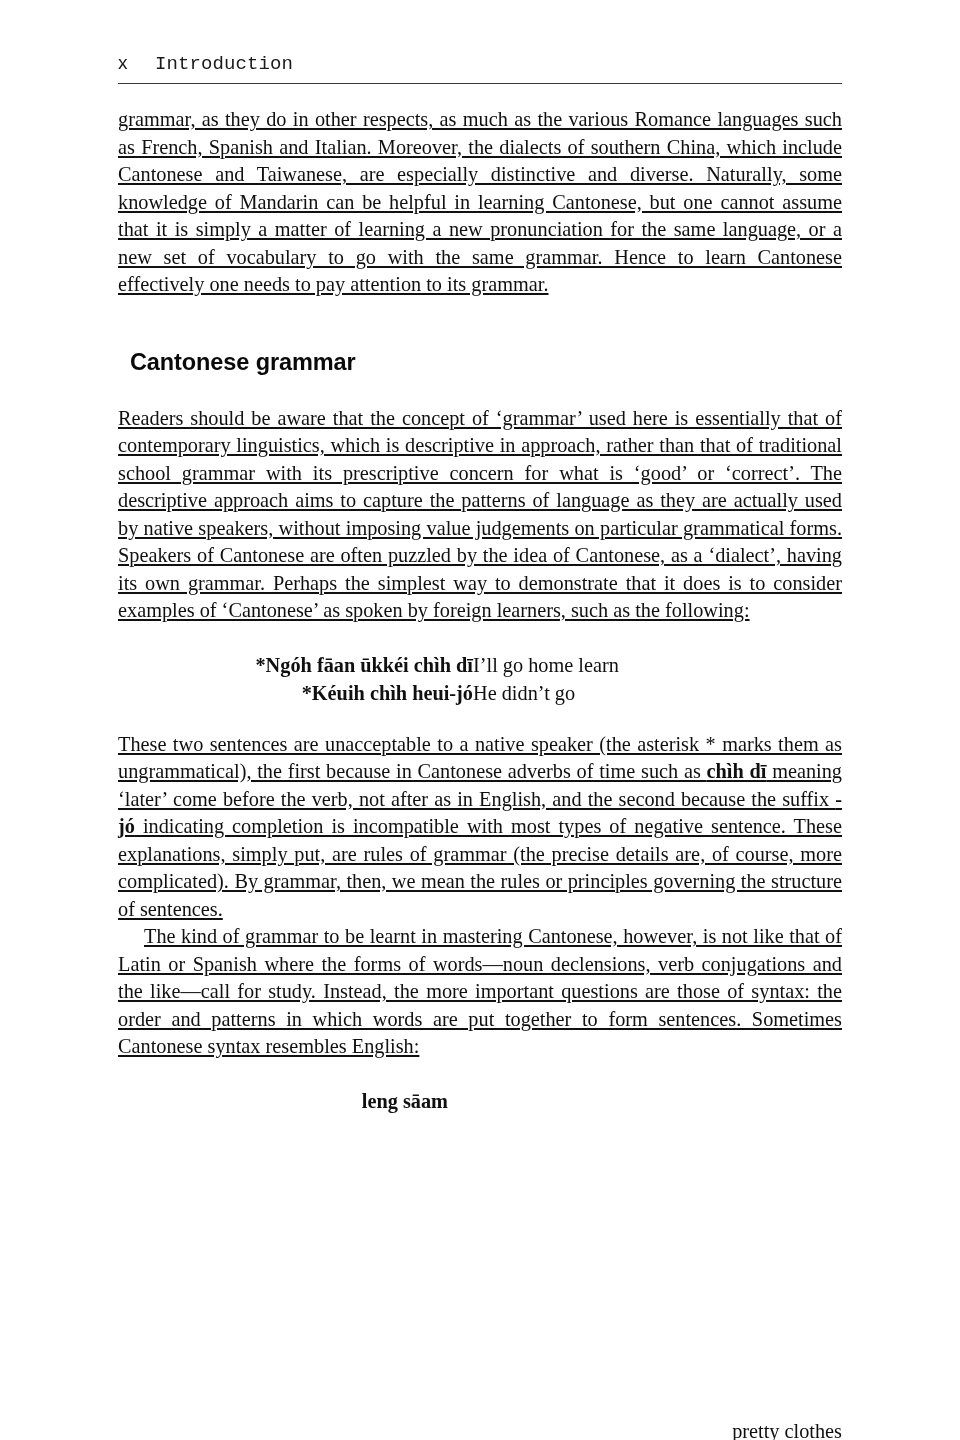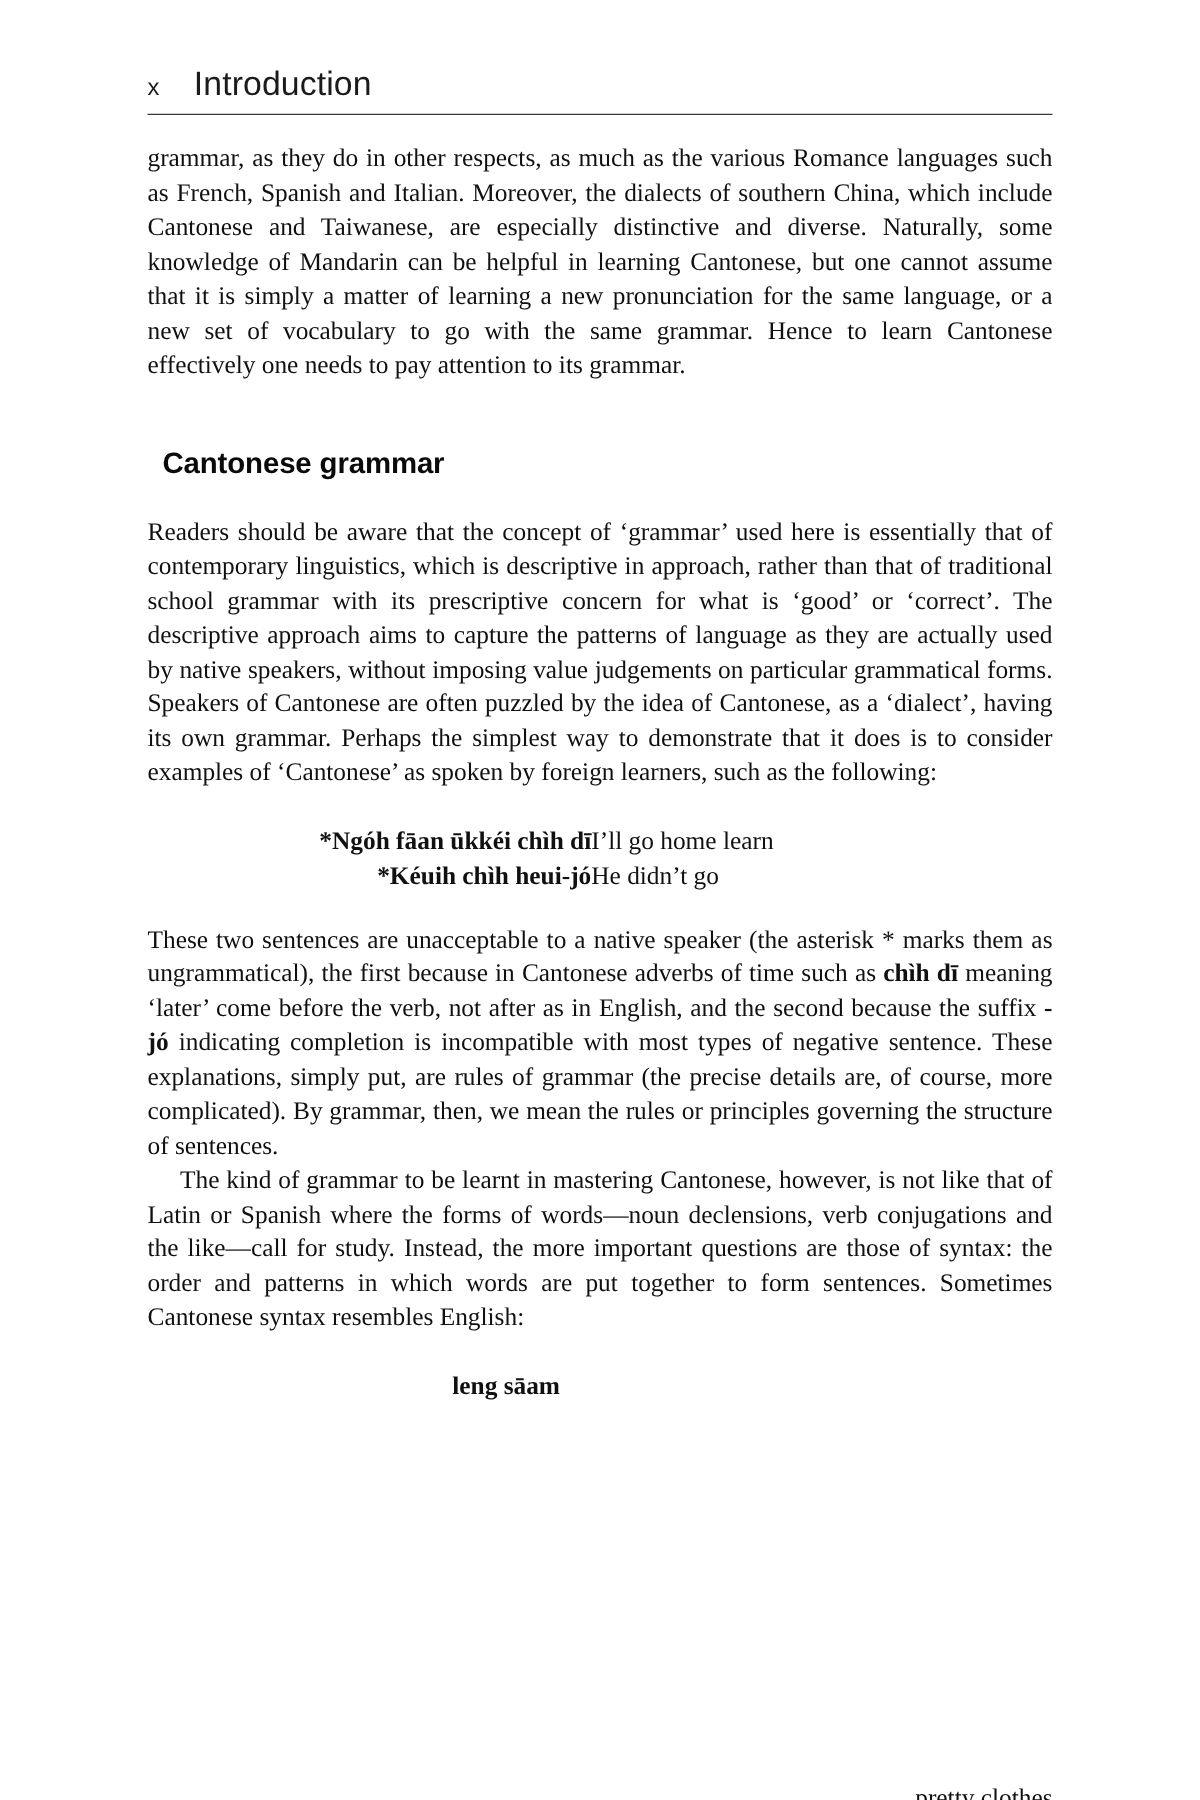--- a/index.html
+++ b/index.html
@@ -30,39 +30,41 @@
     font-size: 20.5px;
     color: #1b1b1b;
     letter-spacing: 0.1px;
   }
   .runhead .folio {
     width: 37px;
     flex: 0 0 37px;
     font-size: 19px;
   }
   .runhead .rh-title {
-    font-size: 27px;
+    font-size: 19px;
+    font-family: Liberation Mono, monospace;
   }
   .rule {
     margin-top: 8px;
     border: 0;
     border-top: 1.6px solid #3a3a3a;
     width: 100%;
   }
 
   
   .body-text {
     font-family: "Liberation Serif", "DejaVu Serif", serif;
     font-size: 20.3px;
     line-height: 27.5px;
     color: #101010;
     text-align: justify;
     text-justify: inter-word;
     margin: 0;
     hyphens: none;
+    text-decoration: underline;
     -webkit-hyphens: none;
   }
   .body-text.first {
     margin-top: 22px;
   }
   .body-text.indent {
     text-indent: 26px;
   }
   .body-text.tight {
     margin-top: 0;

